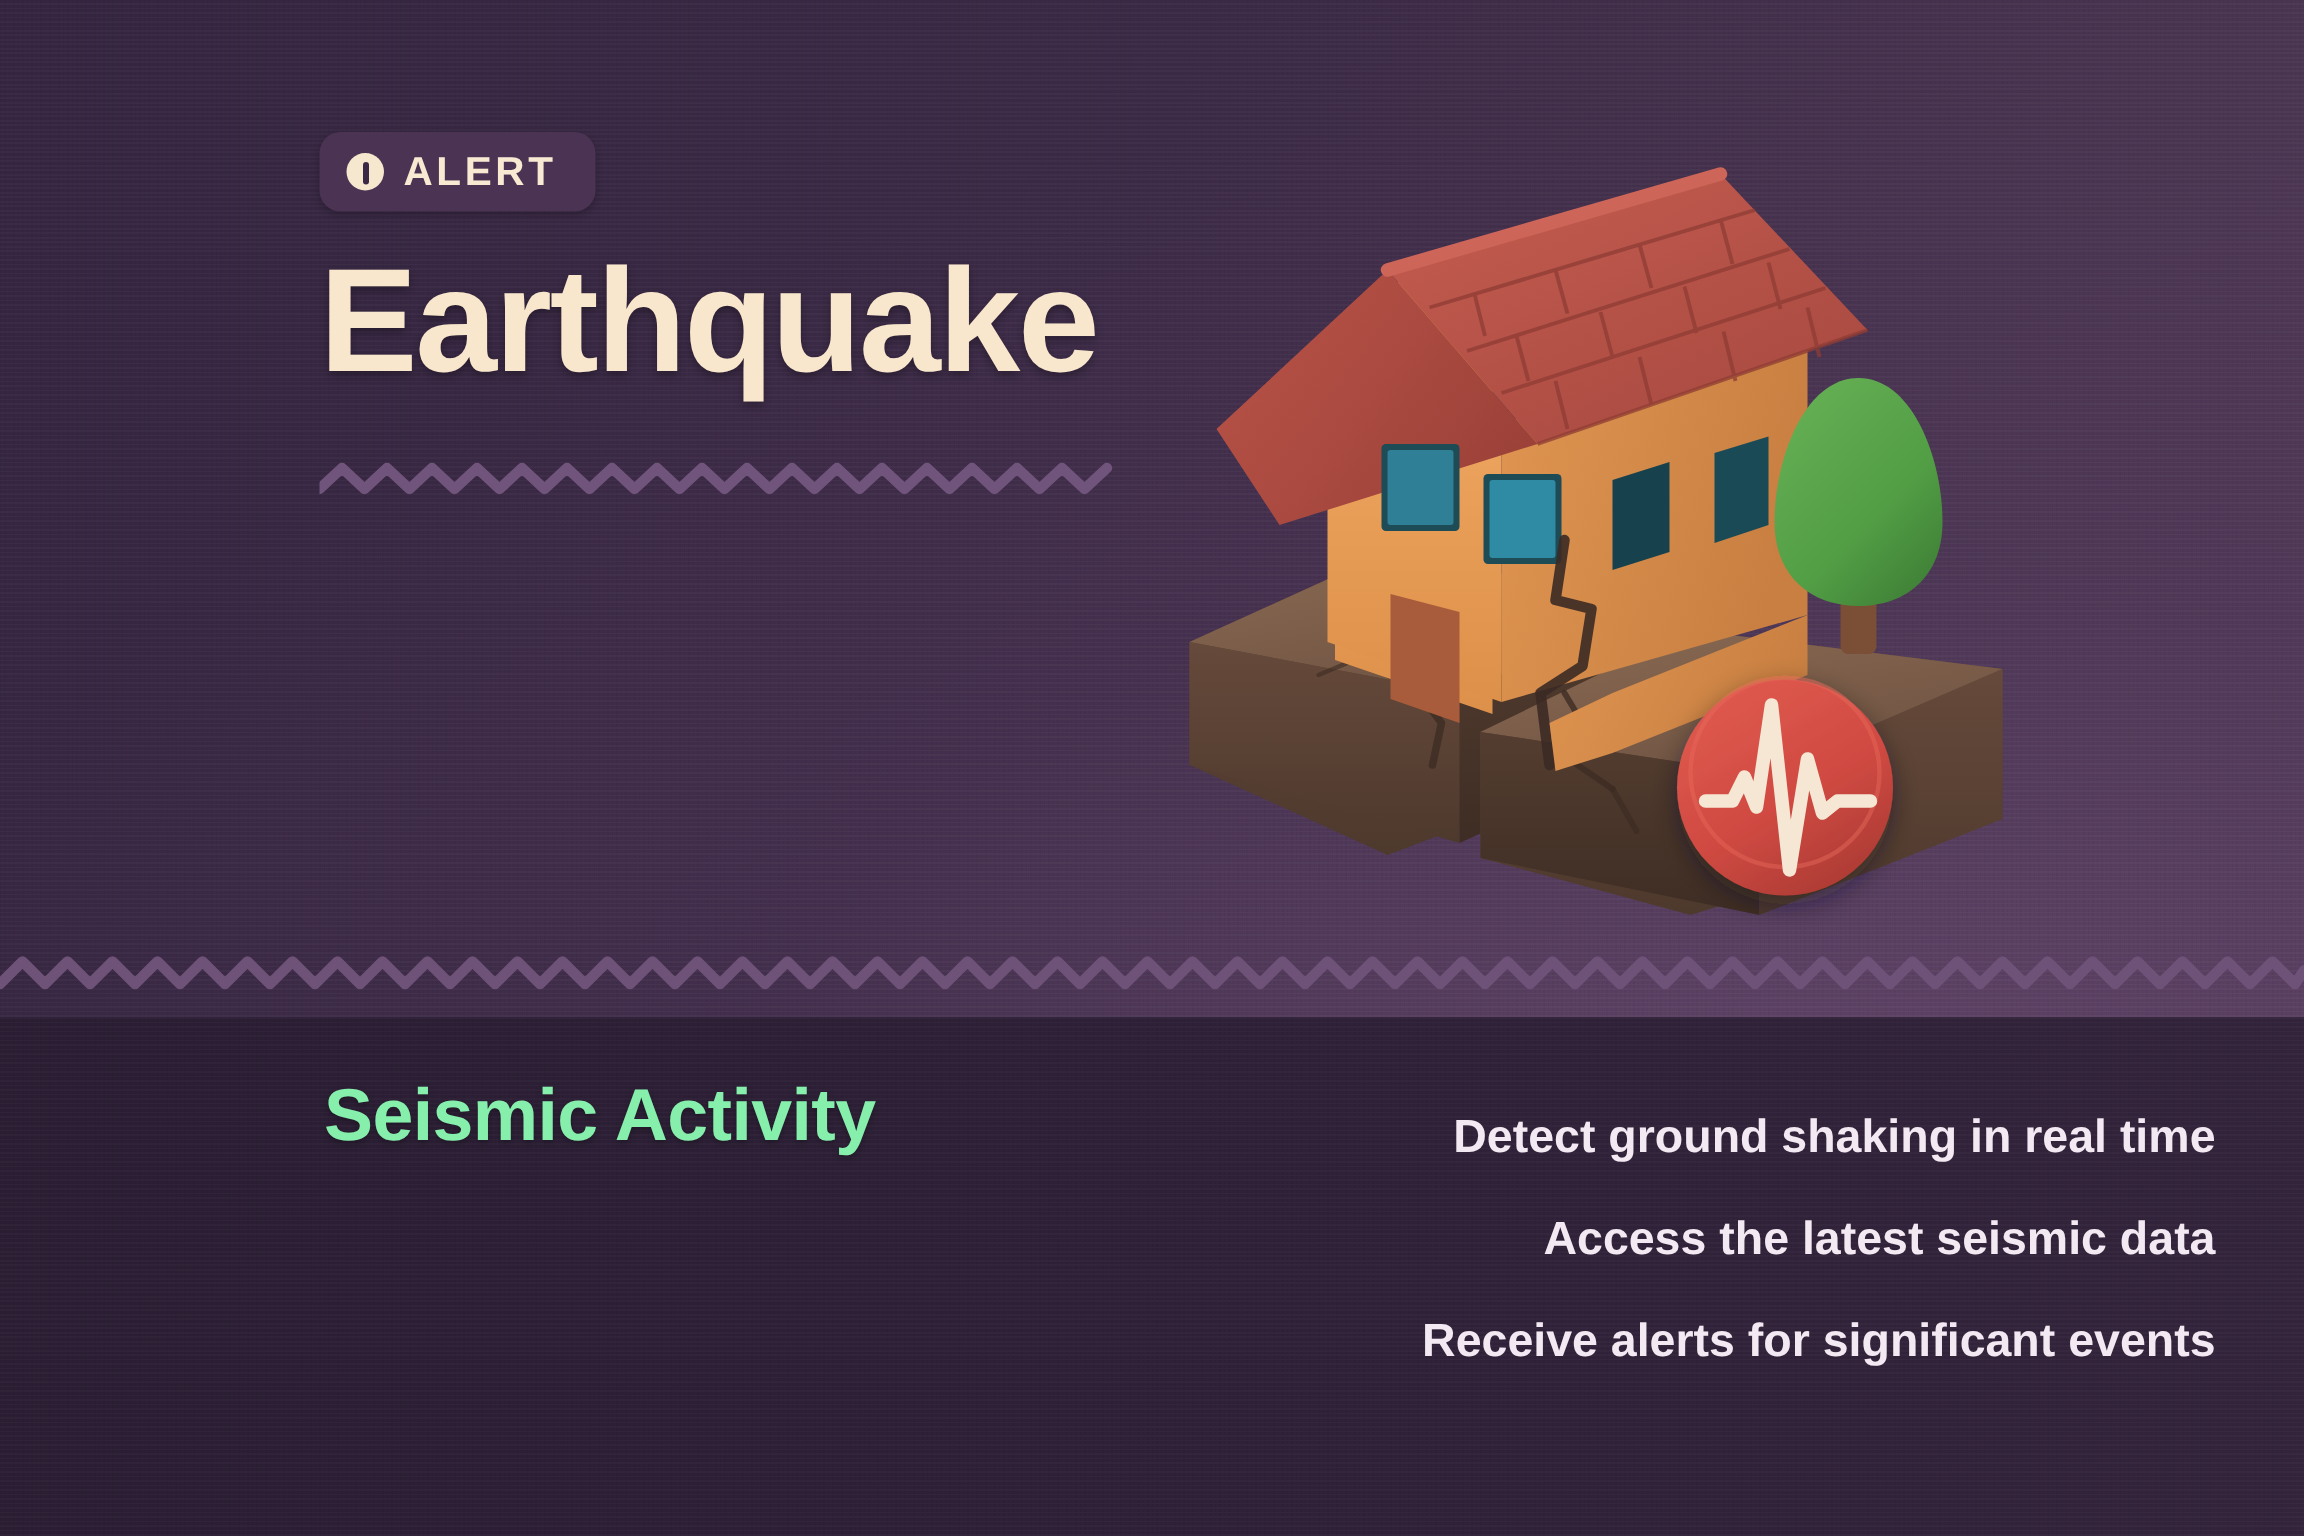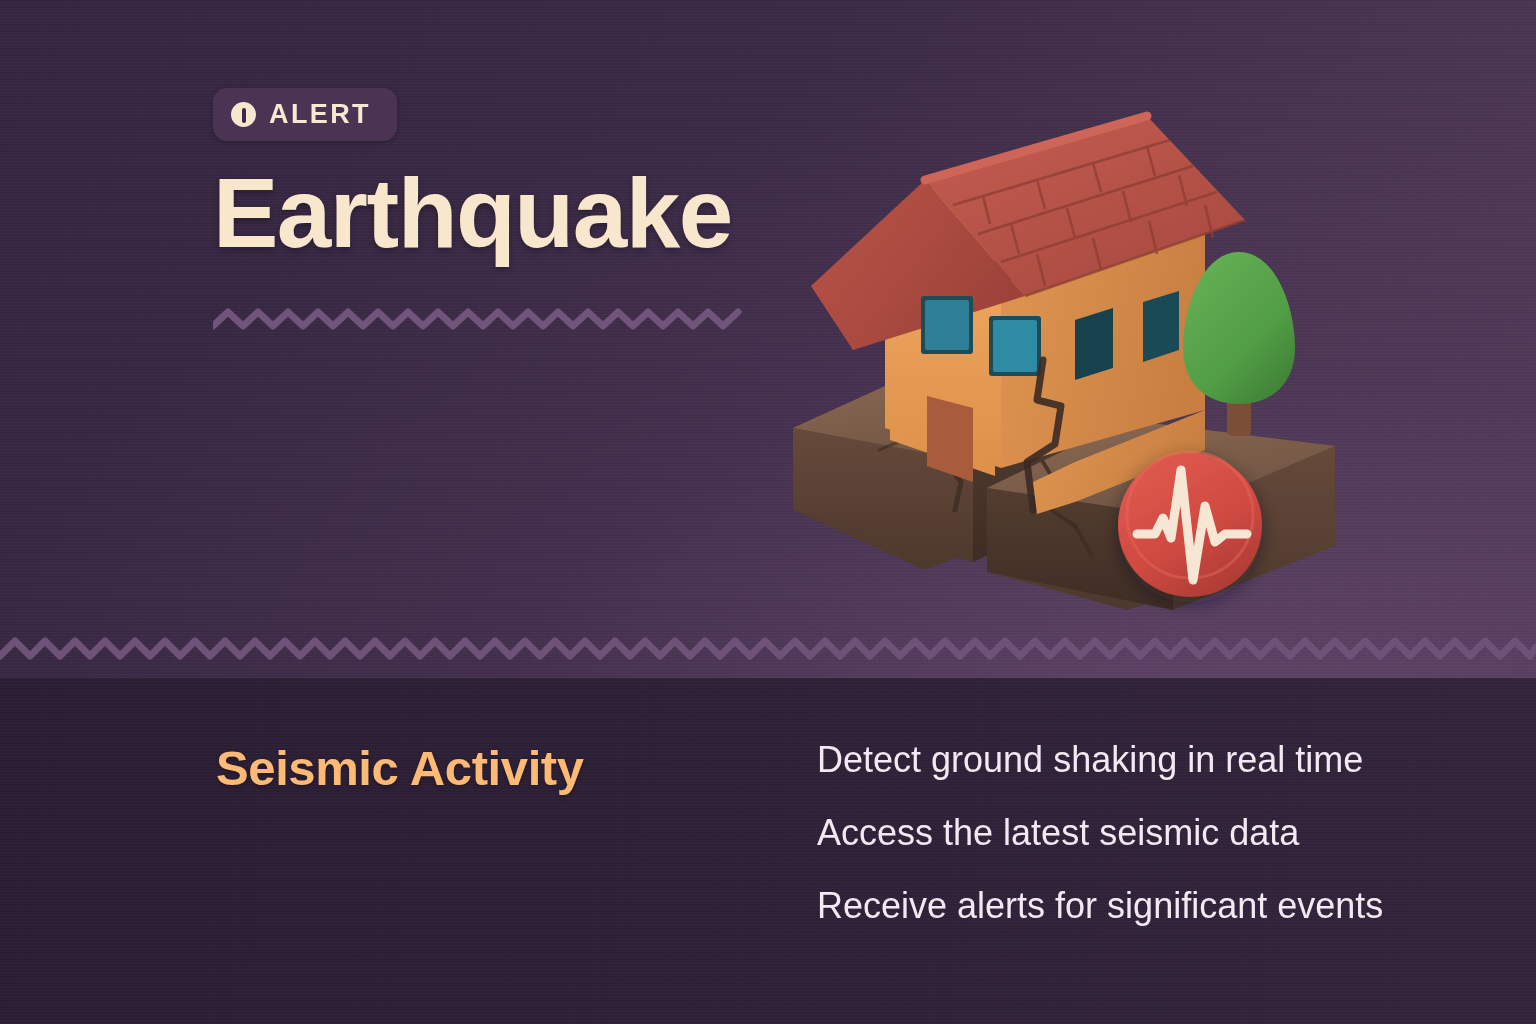--- a/index.html
+++ b/index.html
@@ -131,43 +131,44 @@
   
   .illo {
     position: absolute;
     left: 775px; top: 110px;
     width: 620px; height: 520px;
   }
 
   
   .section-title {
     position: absolute;
-    left: 216px; top: 740px;
-    color: #fdba74;
+    left: 216px; top: 716px;
+    color: #86efac;
     font-size: 49px;
     font-weight: bold;
     letter-spacing: -0.4px;
     text-shadow: 0 2px 5px rgba(0,0,0,.28);
     white-space: nowrap;
   }
   .feature-list {
     position: absolute;
     left: 817px; top: 742px;
     width: 660px;
     margin: 0;
     padding: 0;
     list-style: none;
   }
   .feature-item {
     color: #f3e9f2;
-    font-size: 36px;
-    font-weight: normal;
+    font-size: 31px;
+    font-weight: bold;
     line-height: 1;
     margin-bottom: 37px;
     white-space: nowrap;
+    text-align: right;
   }
 </style>
 </head>
 <body>
 
 <div id="stage">
 
   <div class="hero">
     <div class="hero-noise"></div>
 

